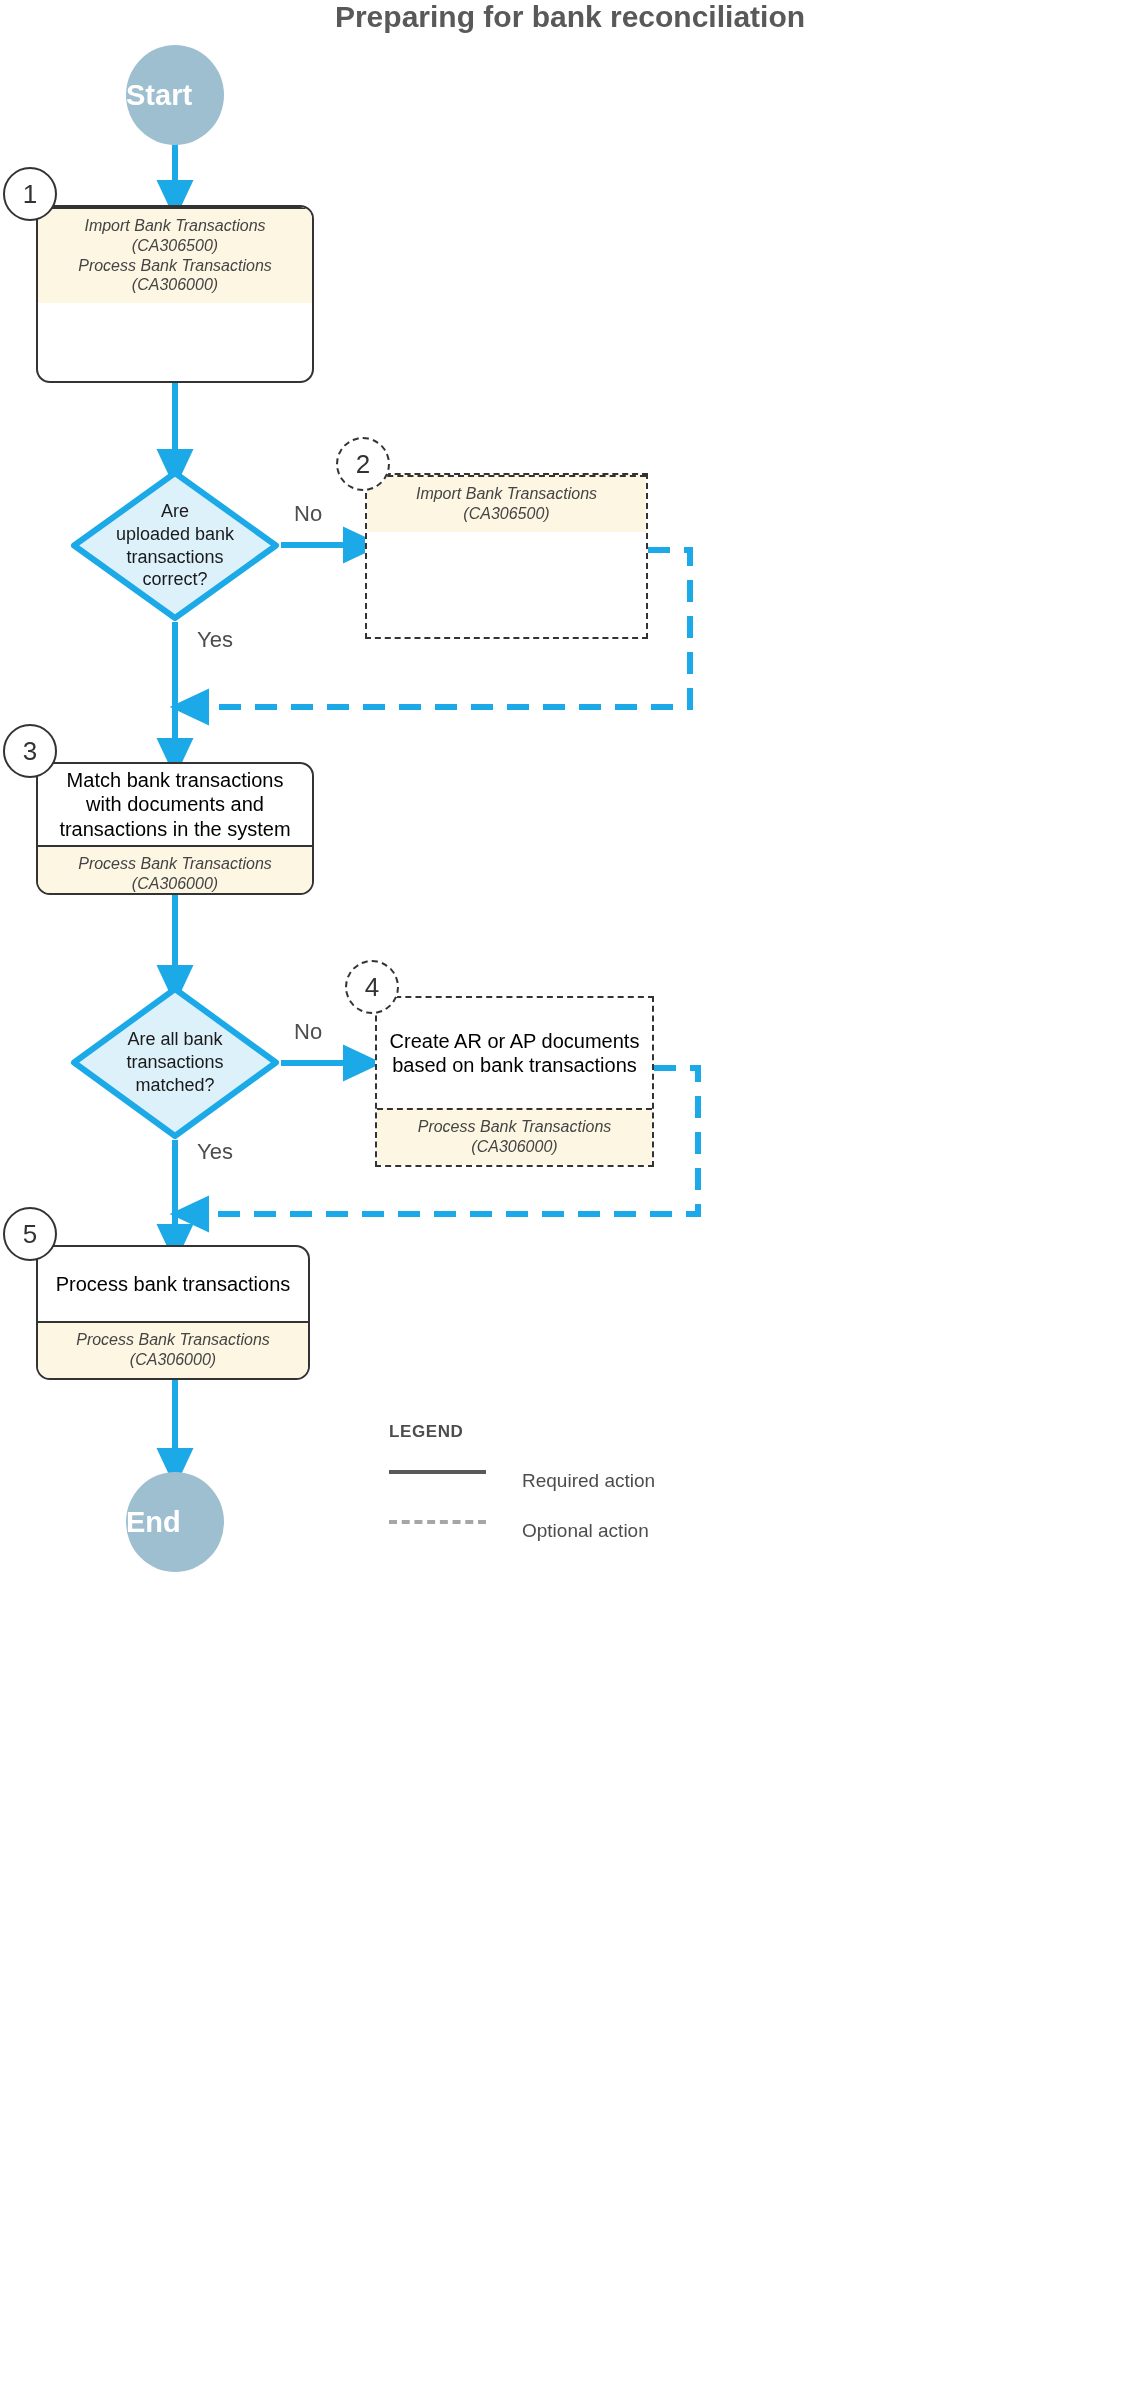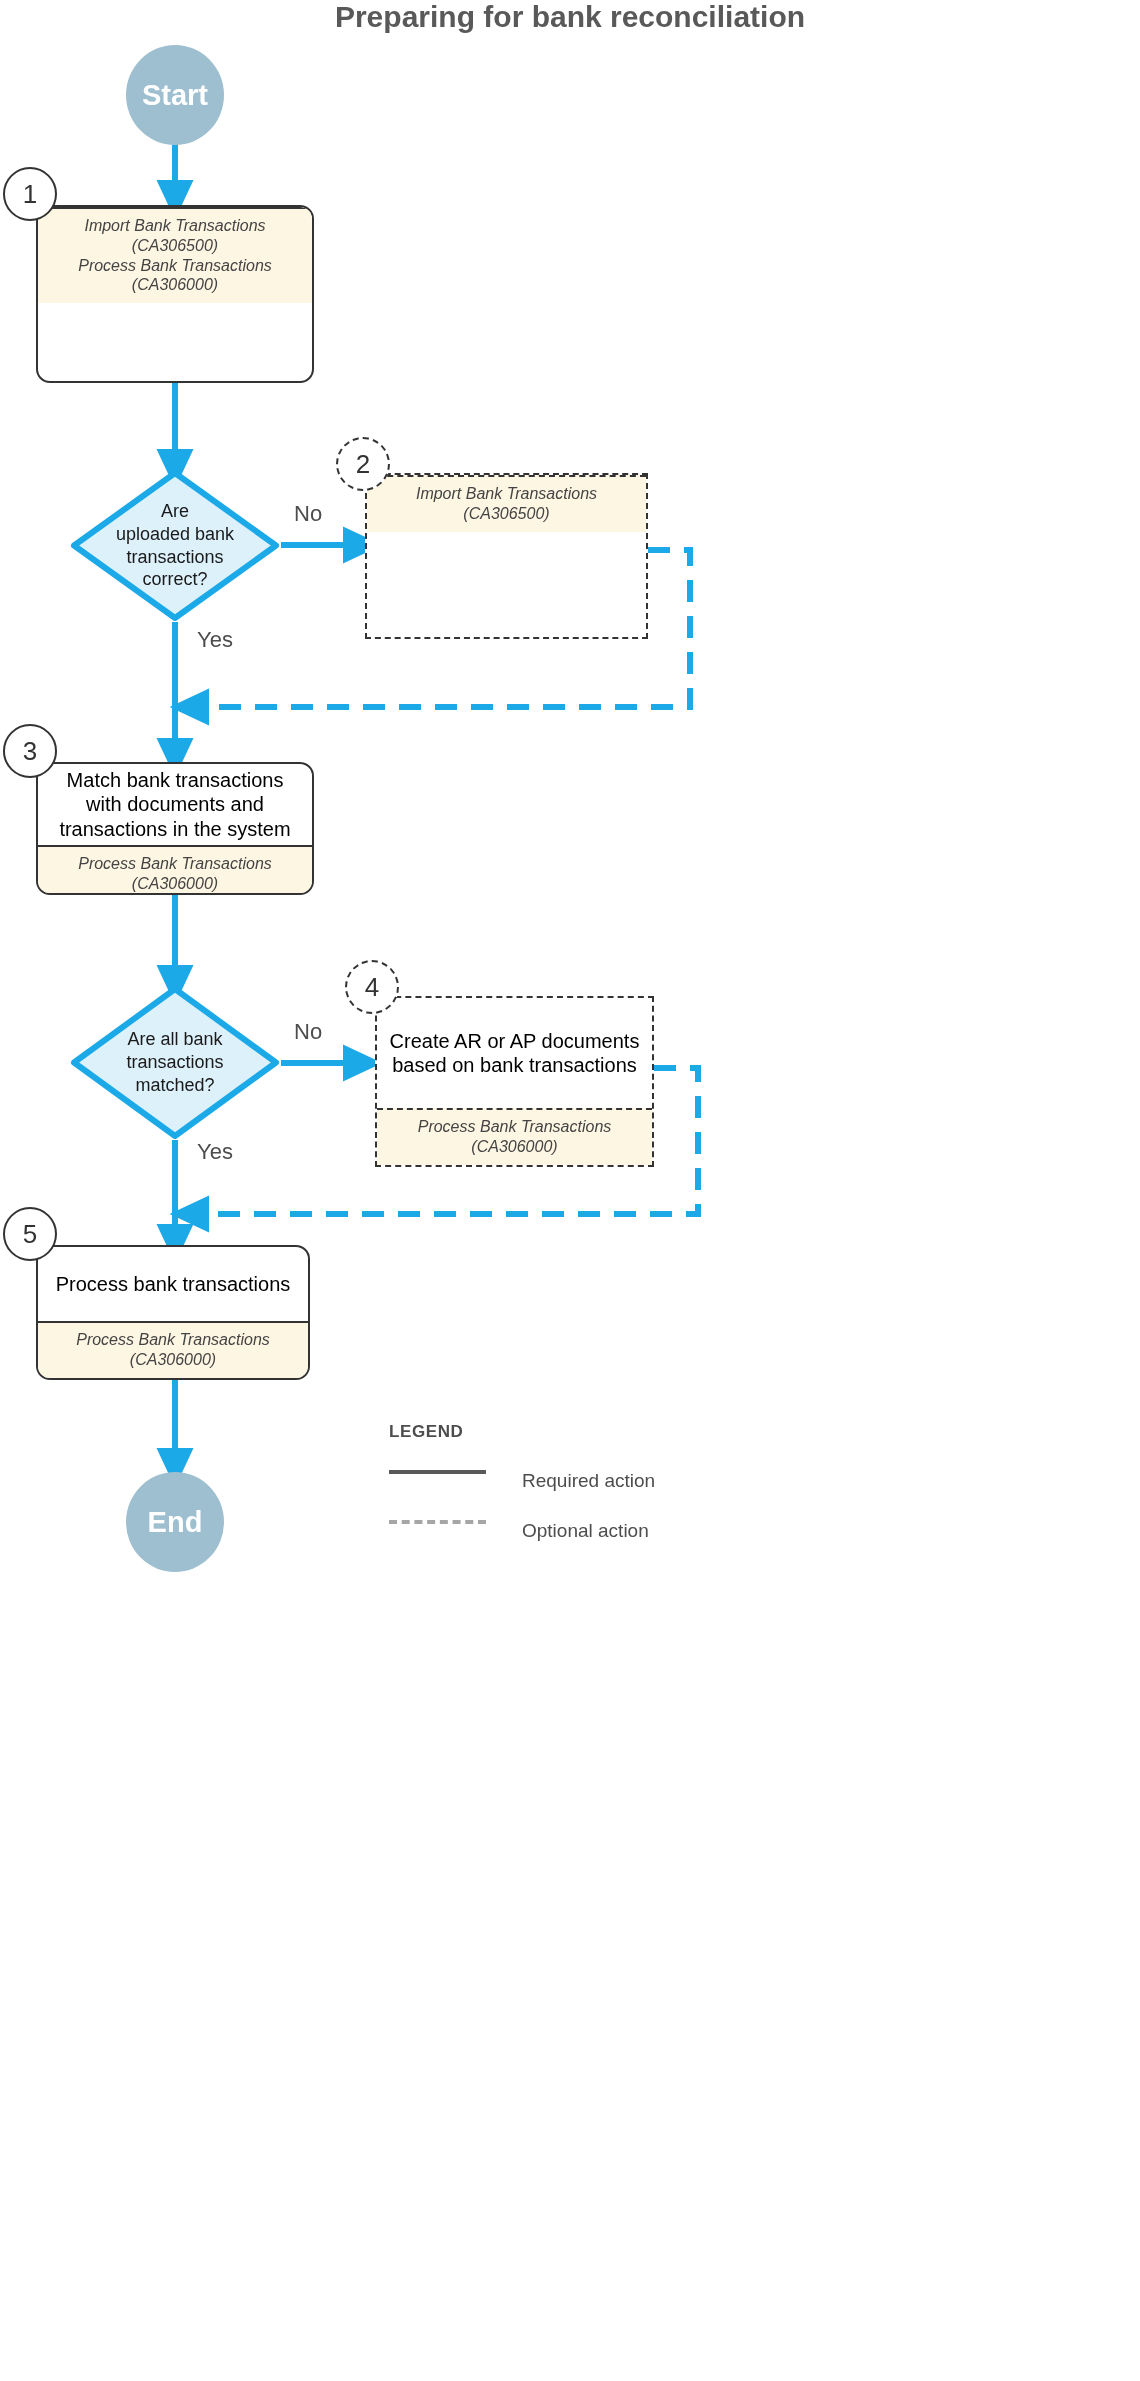--- a/index.html
+++ b/index.html
@@ -48,21 +48,20 @@
 
   
   .terminator {
     border-radius: 50%;
     background: #9EBFD0;
     color: #ffffff;
     font-size: 29px;
     font-weight: bold;
     display: flex;
     align-items: center;
-    justify-content: center;
   }
 
   
   .proc {
     border: 2.5px solid #333333;
     border-radius: 14px;
     background: #ffffff;
     overflow: hidden;
     display: flex;
     flex-direction: column;

